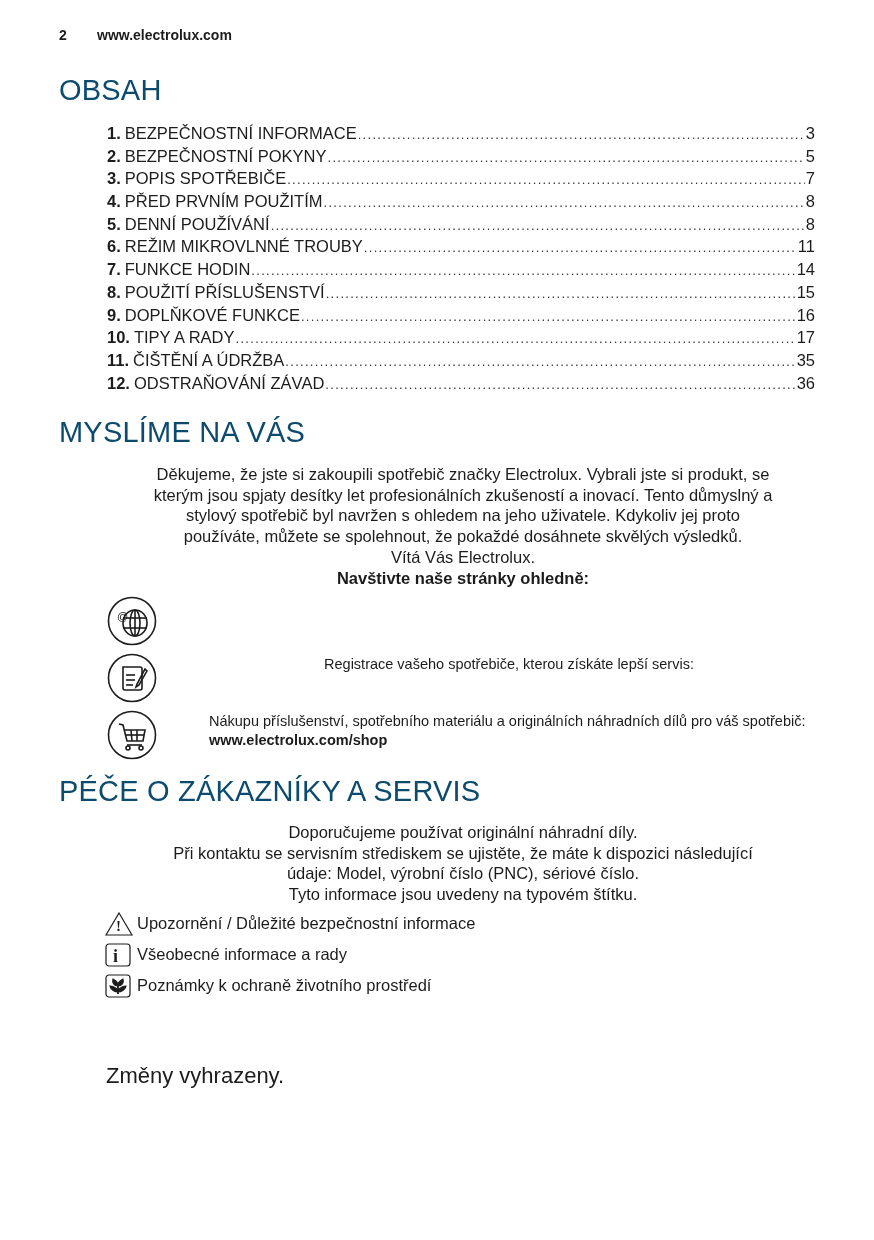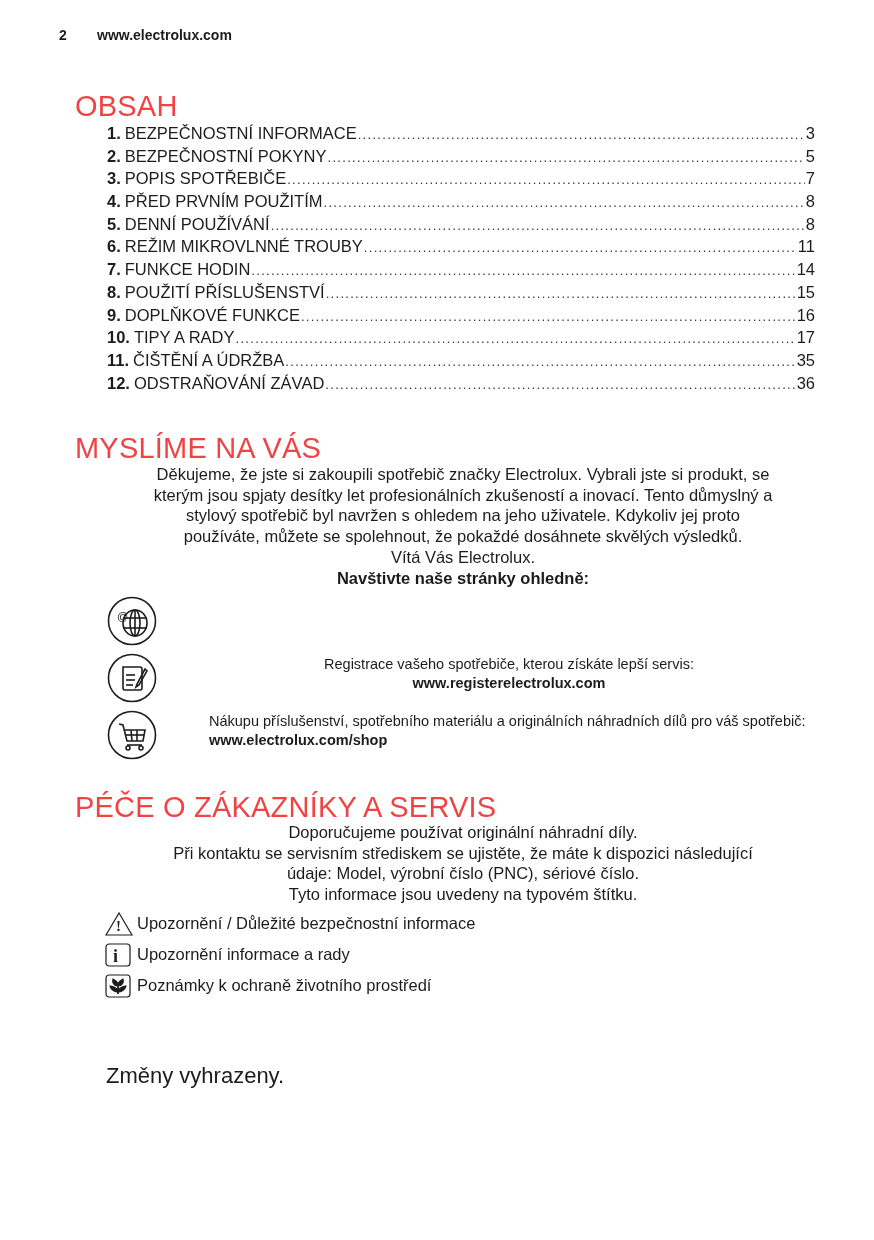--- a/index.html
+++ b/index.html
@@ -4,22 +4,22 @@
 <style>
   html, body { margin: 0; padding: 0; background: #ffffff; }
   body {
     width: 874px; height: 1240px; position: relative; overflow: hidden;
     font-family: "Liberation Sans", sans-serif; color: #1c1c1c;
   }
   .abs { position: absolute; }
   .header { left: 59px; top: 27px; font-size: 14px; font-weight: bold; }
   .header .pg { display: inline-block; width: 38px; }
   h1 {
-    position: absolute; margin: 16px; font-weight: normal; font-size: 29px;
-    letter-spacing: 0.2px; left: 59px; color: #ef4444;
+    position: absolute; margin: 0; font-weight: normal; font-size: 29px;
+    letter-spacing: 0.2px; left: 59px; color: #0c4a6e;
   }
   .toc { left: 107px; top: 122px; width: 708px; }
   .toc-row { display: flex; align-items: baseline; font-size: 16.5px; height: 22.7px; line-height: 22.7px; }
   .toc-row .num { font-weight: bold; margin-right: 4px; }
   .toc-row .title { white-space: nowrap; }
   .toc-row .dots {
     flex: 1; overflow: hidden; white-space: nowrap; margin: 0 1px;
     font-size: 13px; letter-spacing: 1.3px; color: #333;
   }
   .toc-row .dots::before { content: "................................................................................................................................................................................................................"; }
@@ -148,21 +148,20 @@
       <circle cx="25" cy="25" r="23.5"></circle>
       <path d="M16 14 H33 a2 2 0 0 1 2 2 V35 a2 2 0 0 1 -2 2 H18 a2 2 0 0 1 -2 -2 Z"></path>
       <line x1="19" y1="22" x2="28" y2="22"></line>
         <line x1="19" y1="27" x2="28" y2="27"></line>
         <line x1="19" y1="32" x2="26" y2="32"></line>
       <path d="M38 16 L30 31 L29 34 L32 32 L40 18 Z"></path>
     </svg>
   </span>
   <div class="link-text">
     <div>Registrace vašeho spotřebiče, kterou získáte lepší servis:</div>
-    <div class="bold">www.registerelectrolux.com</div>
   </div>
 </div>
 
 <div class="link-row" style="top:710px;">
   <span class="link-icon">
     <svg width="50" height="50" viewBox="0 0 50 50" fill="none" stroke="#1c1c1c" stroke-width="1.6">
       <circle cx="25" cy="25" r="23.5"></circle>
       <path d="M12 14 L16 15 L20 31 H36 L38 20 H17"></path>
       <line x1="24" y1="20" x2="25" y2="31"></line>
         <line x1="30" y1="20" x2="30" y2="31"></line>
@@ -197,21 +196,21 @@
     </span>
     <span>Upozornění / Důležité bezpečnostní informace</span>
   </div>
   <div class="note-row">
     <span class="note-icon">
       <svg width="28" height="24" viewBox="0 0 28 24" fill="none" stroke="#1c1c1c" stroke-width="1.2">
         <rect x="1" y="1" width="24" height="22" rx="3"></rect>
         <text x="8" y="19" font-size="18" font-weight="bold" fill="#1c1c1c" stroke="none" font-family="Liberation Serif, serif">i</text>
       </svg>
     </span>
-    <span>Upozornění informace a rady</span>
+    <span>Všeobecné informace a rady</span>
   </div>
   <div class="note-row">
     <span class="note-icon">
       <svg width="28" height="24" viewBox="0 0 28 24" fill="none" stroke="#1c1c1c" stroke-width="1.2">
         <rect x="1" y="1" width="24" height="22" rx="3"></rect>
         <path d="M13 20 V12" stroke-width="1.8"></path>
         <path d="M13 12 C9 12 7 9 8 5 C10 6 12 7 13 10 C14 7 16 6 18 5 C19 9 17 12 13 12 Z" fill="#1c1c1c"></path>
         <path d="M13 18 C10 18 6 16 5 12 C8 12 11 14 13 16 C15 14 18 12 21 12 C20 16 16 18 13 18 Z" fill="#1c1c1c"></path>
       </svg>
     </span>

